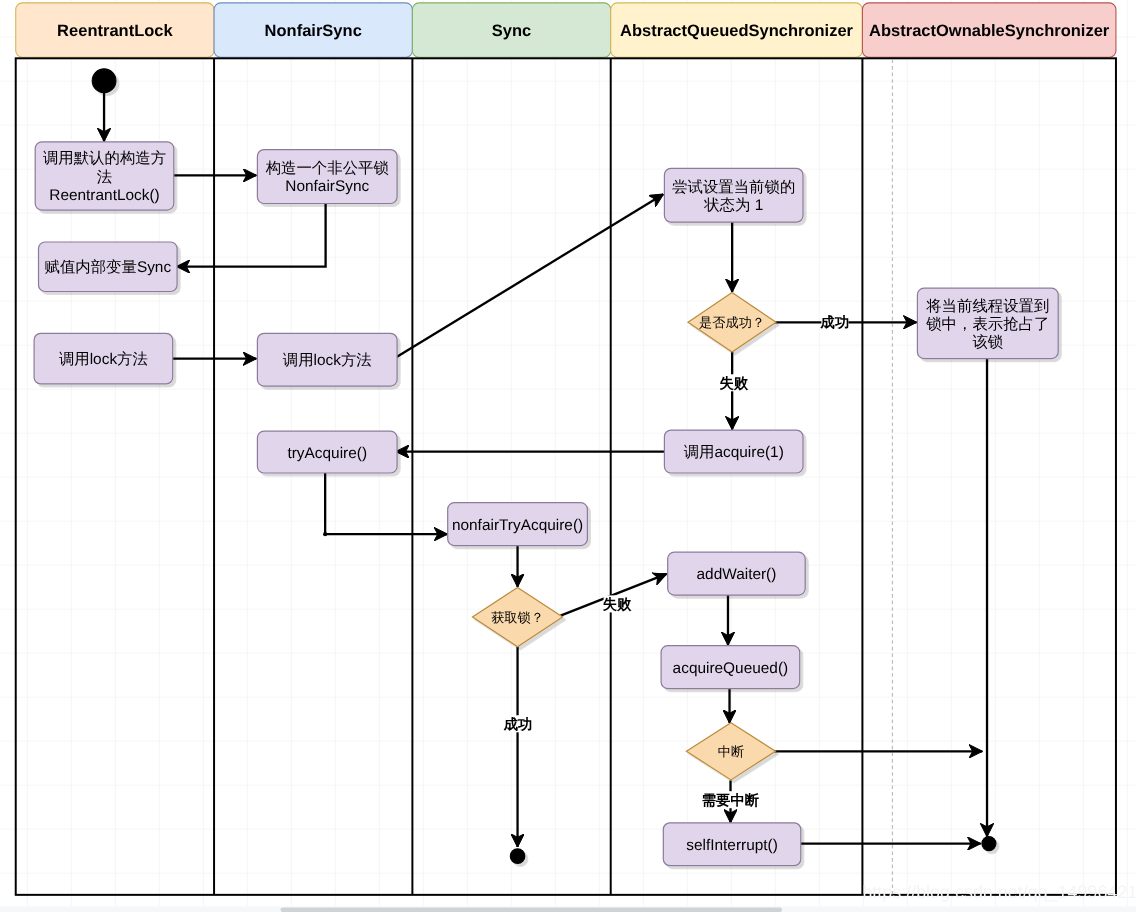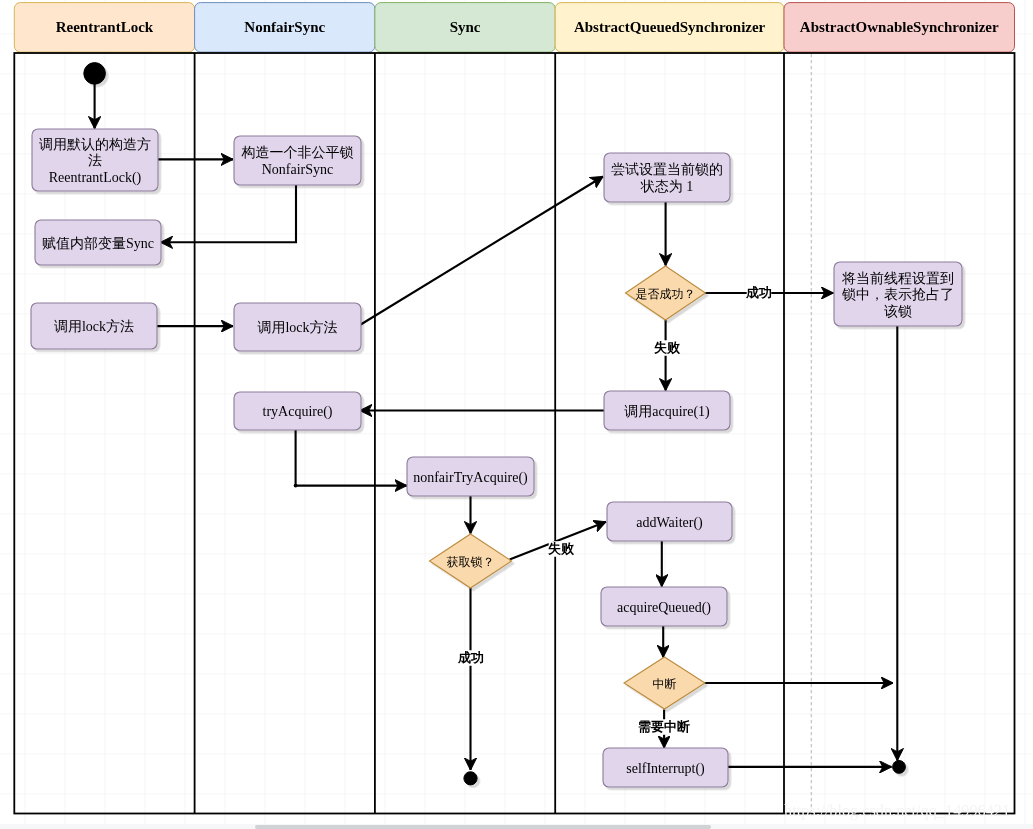--- a/index.html
+++ b/index.html
@@ -1,19 +1,19 @@
 <!DOCTYPE html>
 <html><head>
 <meta charset="utf-8">
 <title>ReentrantLock Activity Diagram</title>
 <style>
   html,body{margin:0;padding:0;background:#ffffff;}
   body{width:1033px;height:829px;overflow:hidden;
        font-family:"Liberation Sans","DejaVu Sans",sans-serif;}
-  #canvas{position:relative;left:0;top:0;width:1033px;height:817px;background:#ffffff;font-family:Liberation Serif, serif;}
+  #canvas{position:relative;left:0;top:0;width:1033px;height:817px;background:#ffffff;}
   svg#diagram{position:absolute;left:0;top:0;display:block;}
   .lane-header-label{font-size:15px;font-weight:bold;fill:#000;
       text-anchor:middle;dominant-baseline:middle;}
   .node-text{font-size:14px;fill:#000;text-anchor:middle;}
   .edge-label{font-size:13px;font-weight:bold;fill:#000;text-anchor:middle;}
   .decision-text{font-size:12px;fill:#000;text-anchor:middle;}
   .wm{font-size:16.3px;fill:#f4f4f4;letter-spacing:0px;}
   #hscroll{position:absolute;left:0;bottom:0;width:1033px;height:5px;background:#f6f7f8;}
   #hscroll .thumb{position:absolute;top:1px;height:4px;background:#dcdee0;border-radius:2px;}
 </style>

